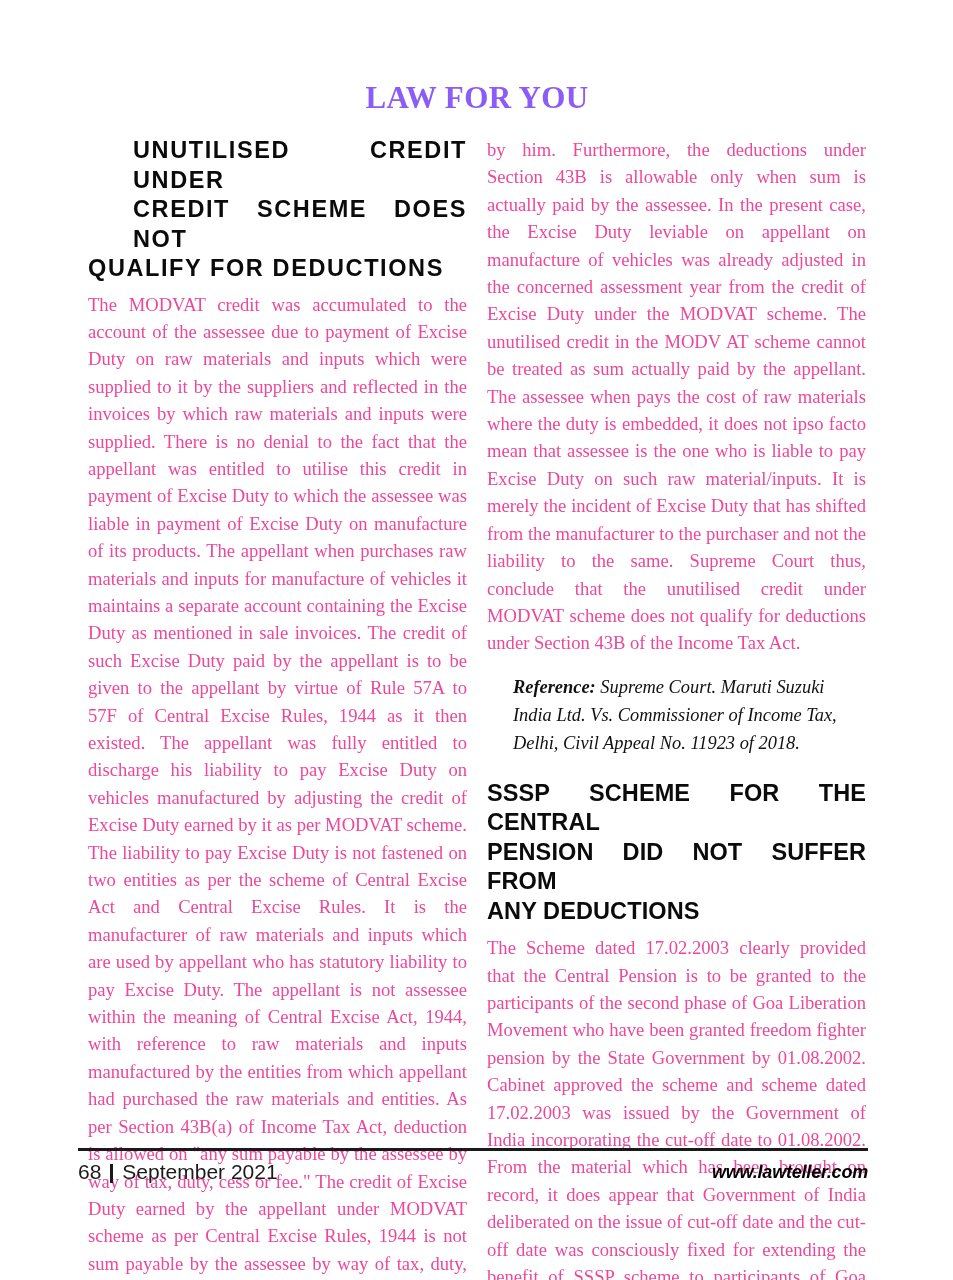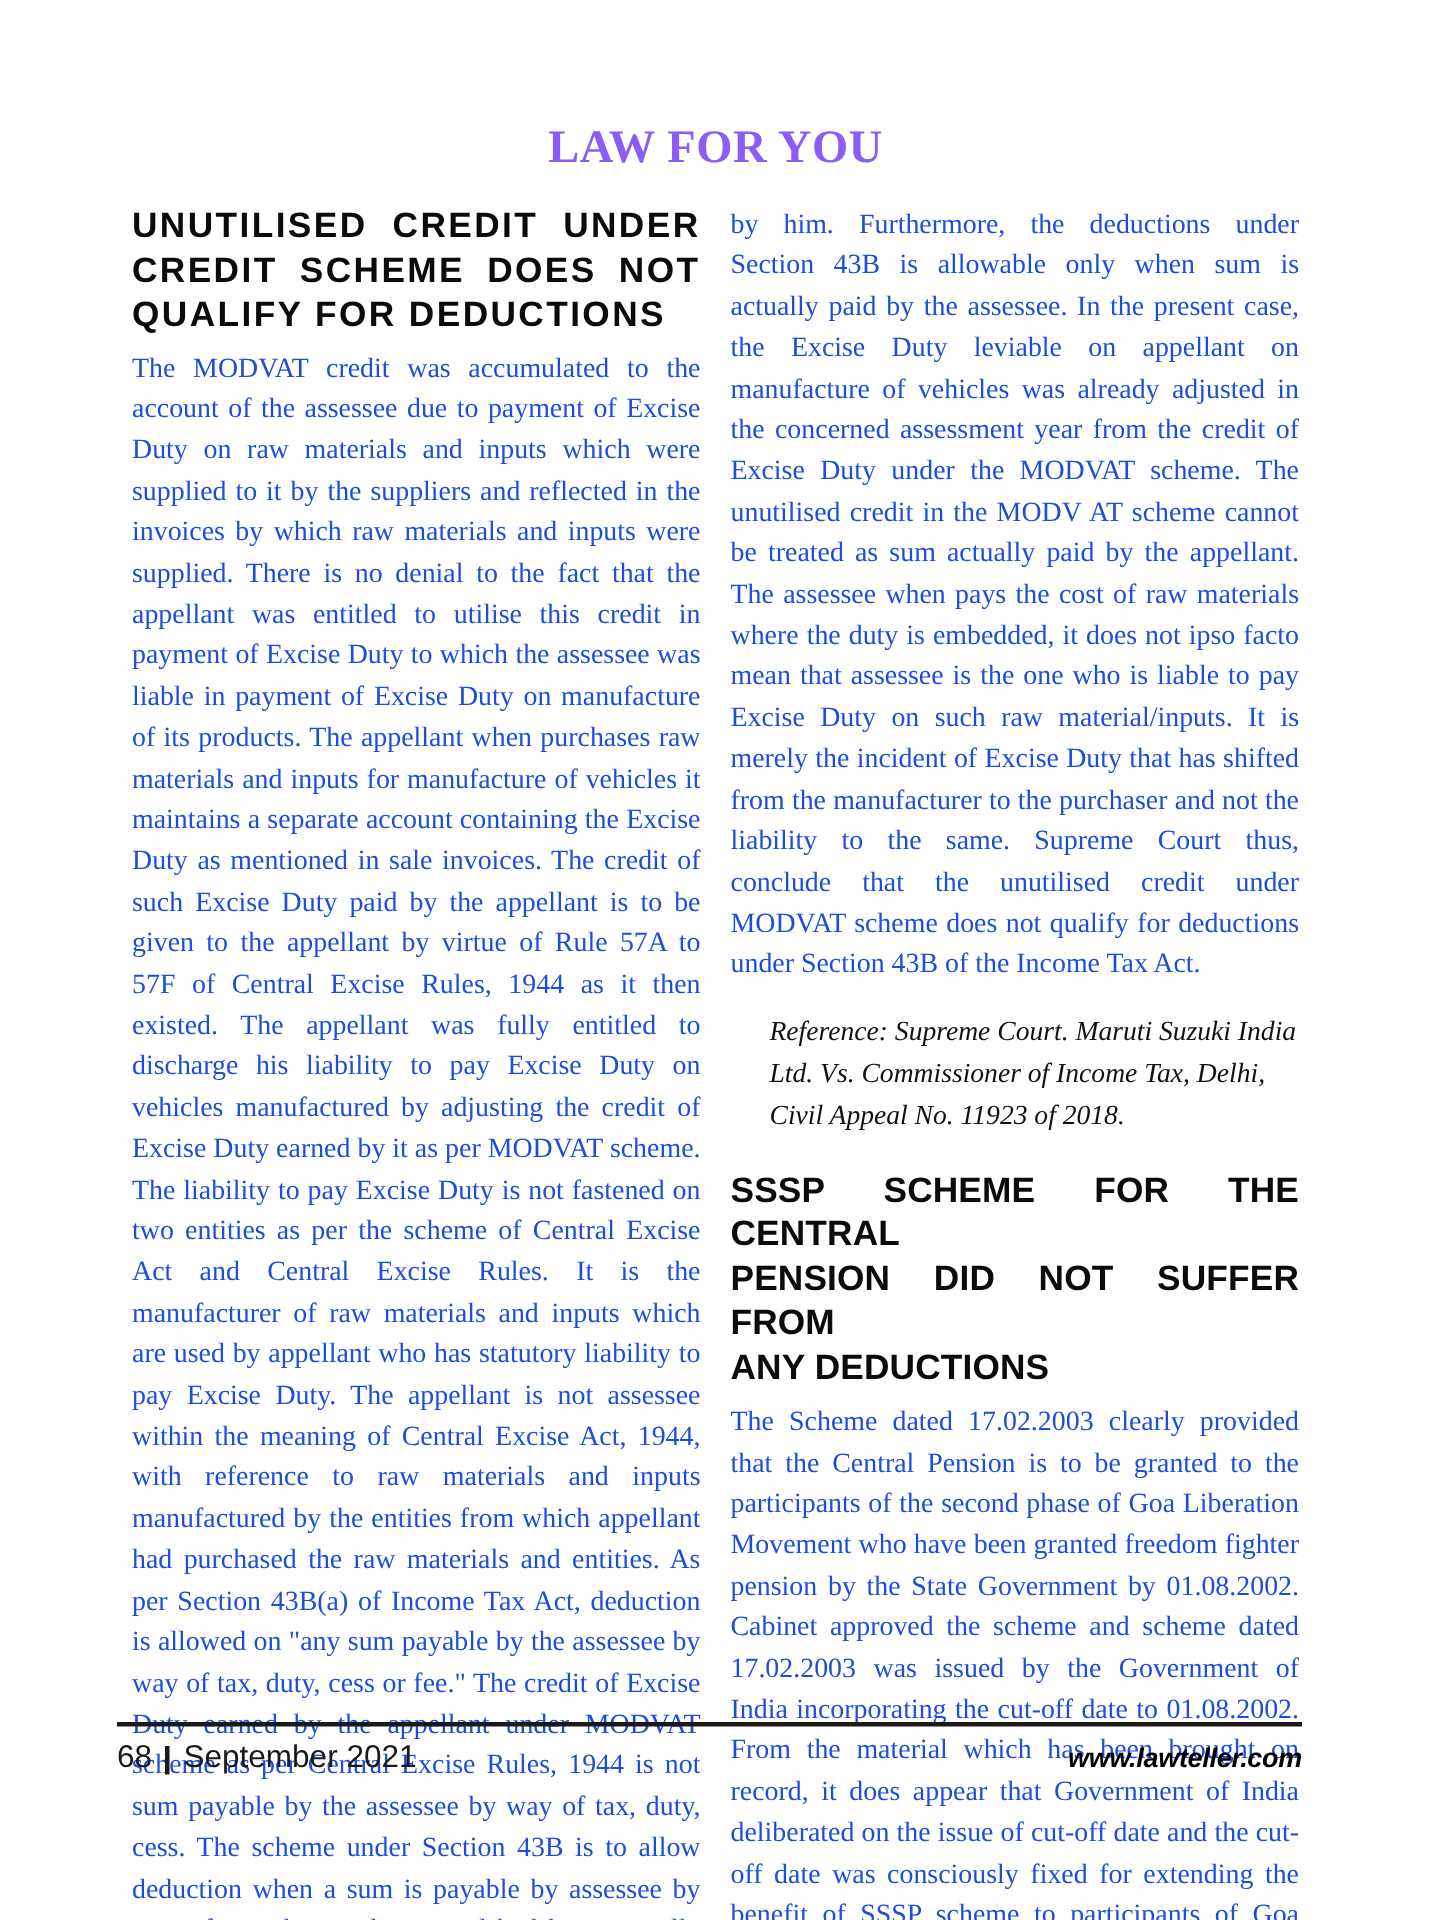--- a/index.html
+++ b/index.html
@@ -69,52 +69,53 @@
   }
   h2.headline.spaced {
     letter-spacing: 1.6px;
   }
   h2.headline .ln {
     display: block;
   }
   h2.headline .ln.j {
     text-align: justify;
     text-align-last: justify;
+    margin-left: 45px;
   }
   h2.headline.second {
     margin-top: 0;
     margin-bottom: 8px;
     letter-spacing: 0.1px;
   }
 
   
   p.body {
     margin: 0;
     font-family: "Liberation Serif", "DejaVu Serif", serif;
     font-size: 18.6px;
     line-height: 27.4px;
     text-align: justify;
     text-align-last: left;
-    color: #1d4ed8;
+    color: #ec4899;
     hyphens: none;
   }
 
   
   .reference {
     margin: 16px 0 0 0;
     padding-left: 26px;
     font-family: "Liberation Serif", "DejaVu Serif", serif;
     font-style: italic;
     font-size: 18.4px;
     line-height: 28px;
     text-align: left;
     color: #111;
   }
   .reference .rlabel {
-    font-weight: normal;
+    font-weight: bold;
     font-style: italic;
     margin-top: 17px;
   }
   .ref-spacer { height: 22px; }
 
   
   .footer-rule {
     position: absolute;
     left: 78px;
     top: 1148px;

